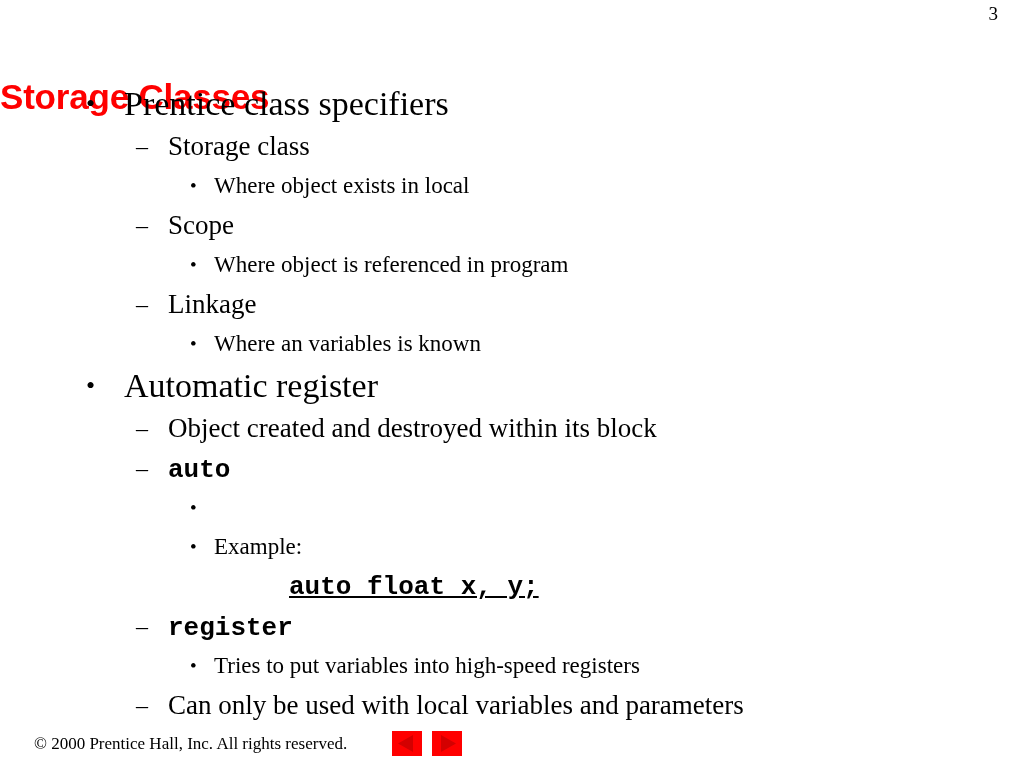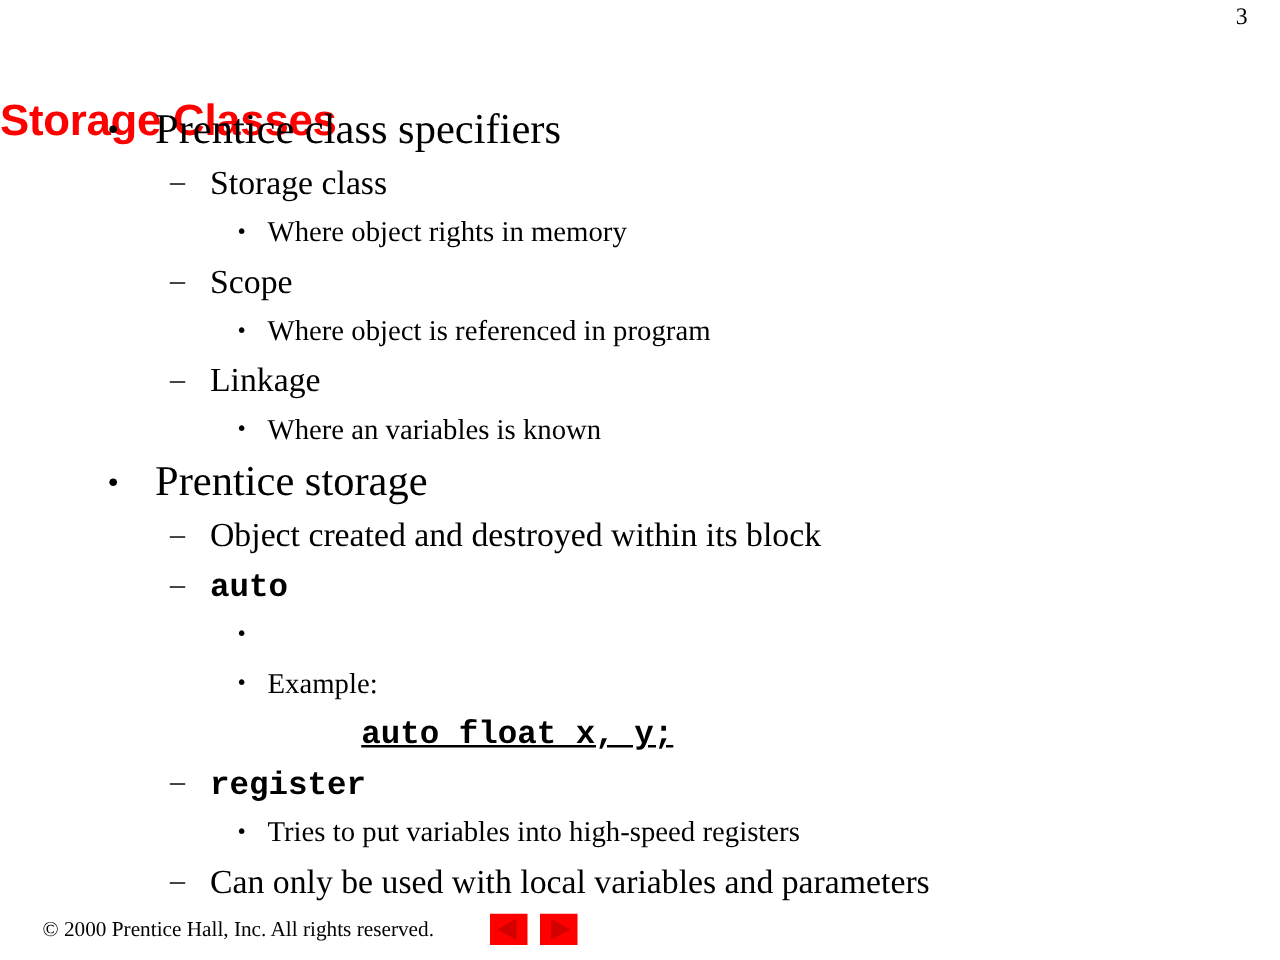--- a/index.html
+++ b/index.html
@@ -170,26 +170,26 @@
 
 <div id="slide" style="background: rgb(255, 255, 255);">
 
   <div id="page-number">3</div>
 
   <h1 id="slide-title" style="color: rgb(255, 0, 0);">Storage Classes</h1>
 
   <div id="body-content">
       <div class="line lvl1"><span class="marker">•</span><span class="txt">Prentice class specifiers</span></div>
       <div class="line lvl2"><span class="marker">–</span><span class="txt">Storage class</span></div>
-      <div class="line lvl3"><span class="marker">•</span><span class="txt">Where object rights in memory</span></div>
+      <div class="line lvl3"><span class="marker">•</span><span class="txt">Where object exists in local</span></div>
       <div class="line lvl2"><span class="marker">–</span><span class="txt">Scope</span></div>
       <div class="line lvl3"><span class="marker">•</span><span class="txt">Where object is referenced in program</span></div>
       <div class="line lvl2"><span class="marker">–</span><span class="txt">Linkage</span></div>
       <div class="line lvl3"><span class="marker">•</span><span class="txt">Where an variables is known</span></div>
-      <div class="line lvl1"><span class="marker">•</span><span class="txt">Prentice storage</span></div>
+      <div class="line lvl1"><span class="marker">•</span><span class="txt">Automatic register</span></div>
       <div class="line lvl2"><span class="marker">–</span><span class="txt">Object created and destroyed within its block</span></div>
       <div class="line lvl2"><span class="marker">–</span><span class="txt code">auto</span></div>
       <div class="line lvl3"><span class="marker">•</span></div>
       <div class="line lvl3"><span class="marker">•</span><span class="txt">Example:</span></div>
       <div class="line codeline"><span class="txt code">auto float x, y;</span></div>
       <div class="line lvl2"><span class="marker">–</span><span class="txt code">register</span></div>
       <div class="line lvl3"><span class="marker">•</span><span class="txt">Tries to put variables into high-speed registers</span></div>
       <div class="line lvl2"><span class="marker">–</span><span class="txt">Can only be used with local variables and parameters</span></div>
     </div>
 

